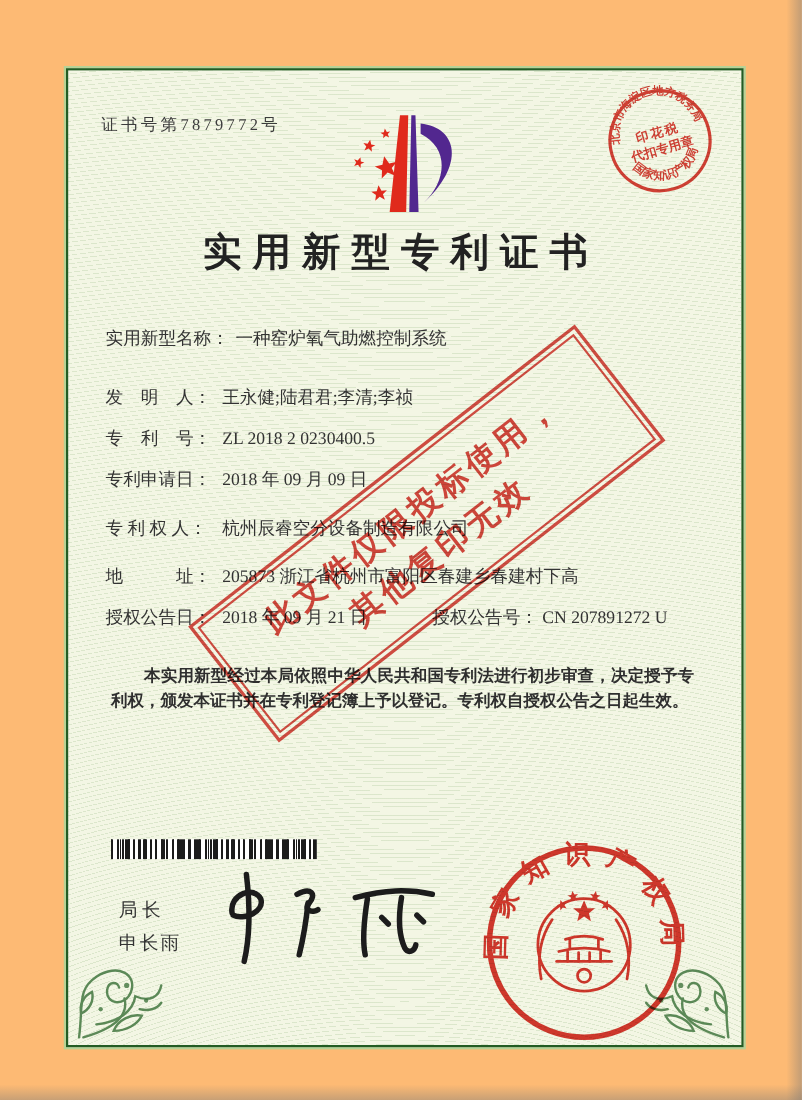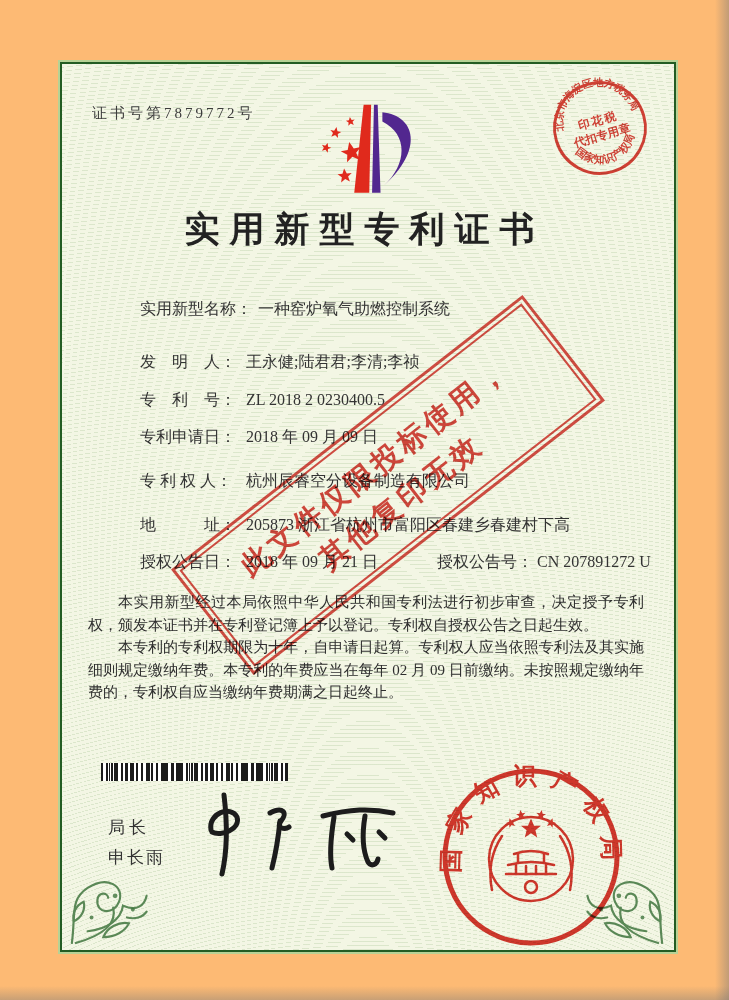--- a/index.html
+++ b/index.html
@@ -21,28 +21,28 @@
     background-image:repeating-radial-gradient(ellipse 1400px 900px at 50% 130%,
       rgba(135,175,115,.22) 0 1px, rgba(0,0,0,0) 1px 6px);
   }
   .cert-number{position:absolute;left:92px;top:104px;font-size:15px;letter-spacing:3px;color:#3c3c3c;}
   .logo{position:absolute;left:298px;top:100px;width:150px;height:105px;}
   .tax-stamp{position:absolute;left:542px;top:70px;width:116px;height:116px;
     transform:rotate(-16deg);opacity:.88;mix-blend-mode:multiply;}
   .title{position:absolute;left:0;top:206px;width:729px;text-align:center;
     font-size:35px;font-weight:600;letter-spacing:10px;color:#222;}
   .fields{position:absolute;left:0;top:0;width:729px;}
-  .row{position:absolute;left:96px;width:545px;font-size:16px;line-height:22px;white-space:nowrap;margin-left:44px;}
+  .row{position:absolute;left:96px;width:545px;font-size:16px;line-height:22px;white-space:nowrap;}
   .r1{top:298px}.r2{top:351px}.r3{top:389px}.r4{top:426px}.r5{top:470px}.r6{top:514px}.r7{top:551px}
   .flabel{display:inline-block;min-width:100px;}
   .fvalue{margin-left:2px;}
   .grant-pair{position:absolute;left:297px;top:0;}
   .paras{position:absolute;left:88px;top:591px;width:556px;font-size:15px;
     line-height:22.5px;text-align:justify;color:#2e2e2e;}
-  .paras p{margin:0;text-indent:2em;}
+  .paras p{margin:13px;text-indent:2em;font-weight:bold;}
   .barcode{position:absolute;left:101px;top:763px;width:187px;height:18px;background-color:#fff;
     background-image:
       repeating-linear-gradient(90deg,#1b1b1b 0 2px,rgba(0,0,0,0) 2px 5px),
       repeating-linear-gradient(90deg,#1b1b1b 0 1px,rgba(0,0,0,0) 1px 8px),
       repeating-linear-gradient(90deg,rgba(0,0,0,0) 0 13px,#1b1b1b 13px 16px);}
   .director-title{position:absolute;left:108px;top:816px;font-size:17px;letter-spacing:4px;}
   .director-name{position:absolute;left:108px;top:846px;font-size:17px;letter-spacing:2px;font-family:Liberation Serif, serif;}
   .signature{position:absolute;left:195px;top:786px;width:210px;height:94px;}
   .seal{position:absolute;left:436px;top:762px;width:190px;height:190px;
     mix-blend-mode:multiply;opacity:.92;}
@@ -171,21 +171,20 @@
       <span class="fvalue">2018 年 09 月 21 日</span>
       <span class="grant-pair">
         <span>授权公告号：</span>
         <span>CN 207891272 U</span>
       </span>
     </div>
   </div>
 
   <div class="paras">
     <p>本实用新型经过本局依照中华人民共和国专利法进行初步审查，决定授予专利权，颁发本证书并在专利登记簿上予以登记。专利权自授权公告之日起生效。</p>
-    <p>本专利的专利权期限为十年，自申请日起算。专利权人应当依照专利法及其实施细则规定缴纳年费。本专利的年费应当在每年 02 月 09 日前缴纳。未按照规定缴纳年费的，专利权自应当缴纳年费期满之日起终止。</p>
   </div>
 
   <div class="barcode"></div>
 
   <div class="director-title">局长</div>
   <div class="director-name">申长雨</div>
 
   <svg class="signature" viewBox="0 0 210 94">
     <g fill="none" stroke="#1c1c1c" stroke-width="5" stroke-linecap="round">
       <path d="M 16,44 C 13,27 36,19 42,31 C 46,43 26,51 17,46"></path>

